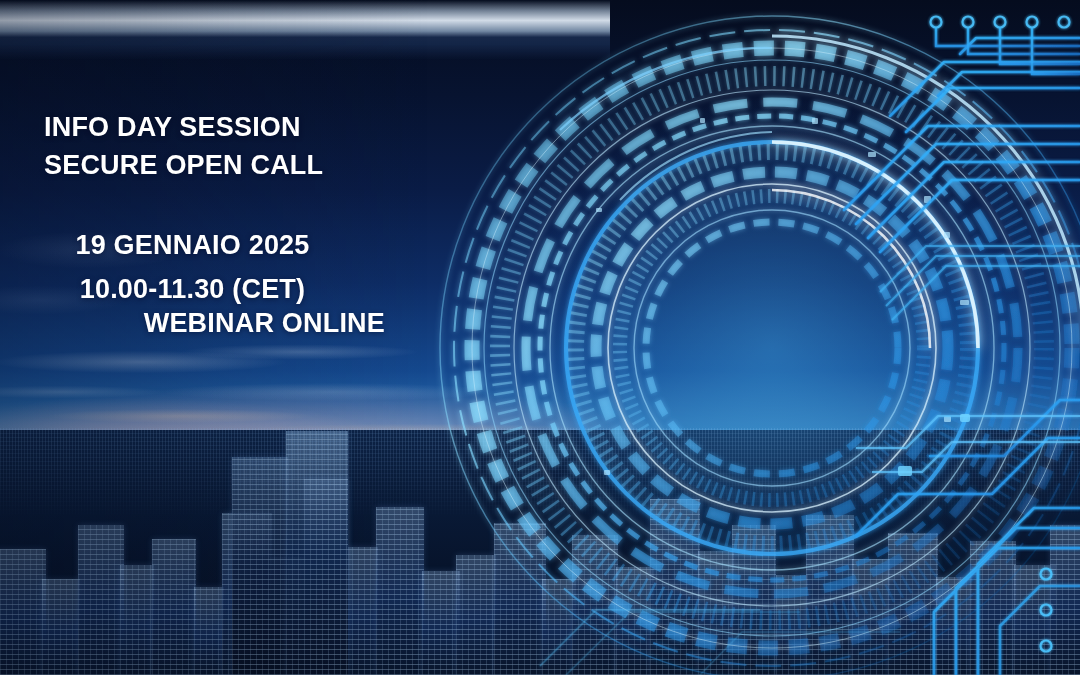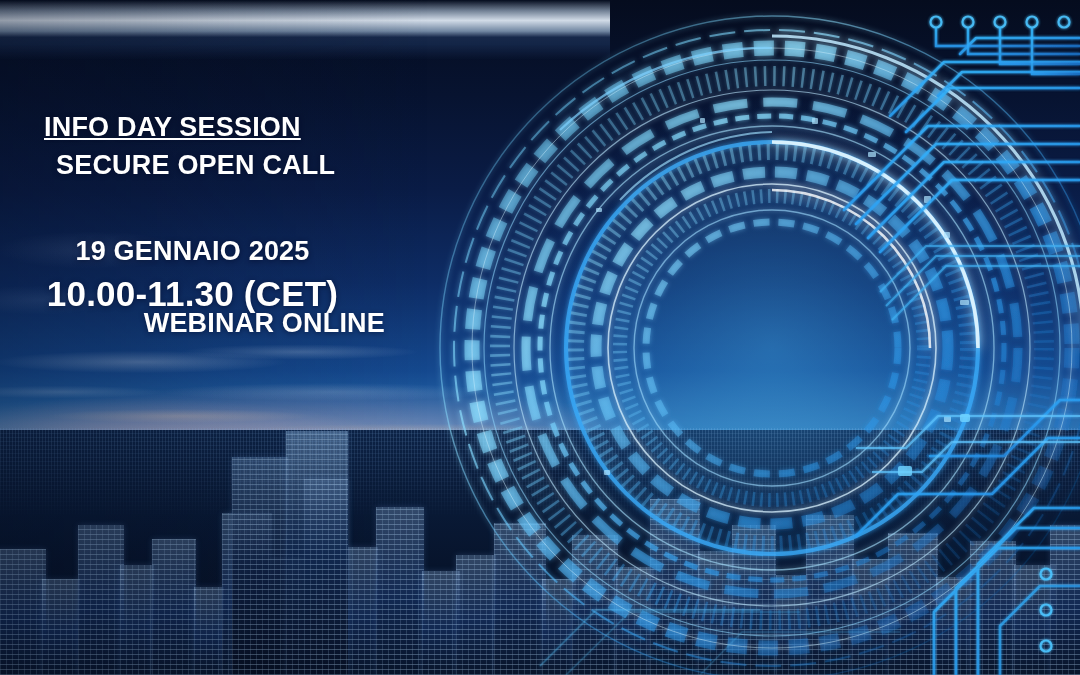--- a/index.html
+++ b/index.html
@@ -123,24 +123,24 @@
   #textblock {
     position:absolute; left:0; top:0; width:400px; height:675px;
     pointer-events:none;
   }
   .hl {
     position:absolute; color:#ffffff;
     font-weight:bold; letter-spacing:.2px;
     text-shadow:0 1px 5px rgba(0,10,35,.55);
     white-space:nowrap;
   }
-  #line1 { left:44px;  top:112px; font-size:27px;text-decoration:underline; }
-  #line2 { left:44px;  top:150px; font-size:27px;margin-left:12px; }
-  #line3 { left:0;     top:230px; width:385px; text-align:center; font-size:27px;margin-top:6px; }
-  #line4 { left:0;     top:274px; width:385px; text-align:center; font-size:35px; }
+  #line1 { left:44px;  top:112px; font-size:27px; }
+  #line2 { left:44px;  top:150px; font-size:27px; }
+  #line3 { left:0;     top:230px; width:385px; text-align:center; font-size:27px; }
+  #line4 { left:0;     top:274px; width:385px; text-align:center; font-size:27px; }
   #line5 { left:0;     top:308px; width:385px; text-align:right; font-size:27px; }
 
   
   #textscrim {
     left:0; top:0; width:430px; height:675px;
     background:linear-gradient(90deg, rgba(4,10,26,.30) 0%, rgba(4,10,26,.12) 55%, rgba(4,10,26,0) 100%);
   }
 </style>
 </head>
 <body>

